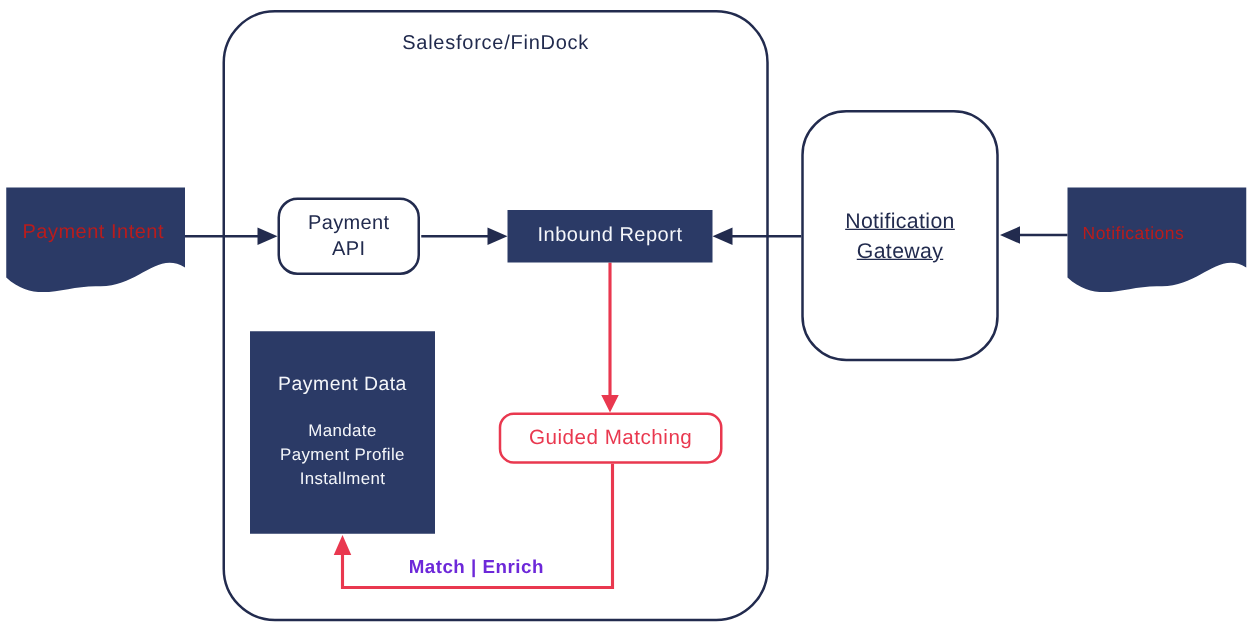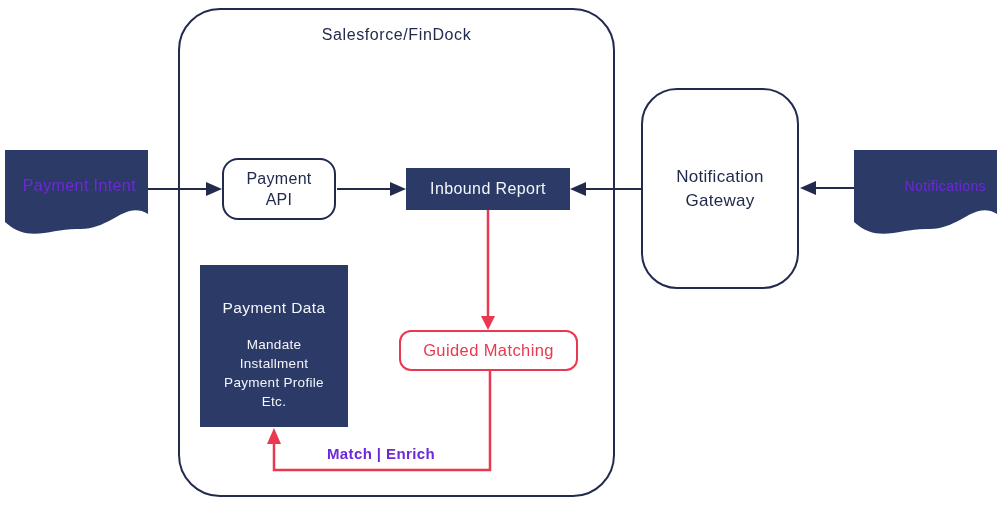--- a/index.html
+++ b/index.html
@@ -21,39 +21,40 @@
   }
   .sf-title{
     position:absolute;left:178px;top:26px;width:437px;
     text-align:center;color:#222b4e;font-size:16px;letter-spacing:0.6px;
   }
 
   
   .node{position:absolute;box-sizing:border-box;display:flex;align-items:center;justify-content:center;text-align:center;}
 
   .flag-label{
-    position:absolute;color:#6d28d9;font-size:16px;letter-spacing:0.4px;
-    display:flex;align-items:center;justify-content:flex-end;text-align:center;
+    position:absolute;color:#b91c1c;font-size:16px;letter-spacing:0.4px;
+    display:flex;align-items:center;justify-content:flex-start;text-align:center;
   }
 
   .payment-api{
     left:222px;top:158px;width:114px;height:62px;
     background:#ffffff;border:2px solid #222b4e;border-radius:16px;
     color:#222b4e;font-size:16px;letter-spacing:0.3px;line-height:21px;
     padding:0 14px;
   }
   .inbound-report{
     left:406px;top:168px;width:164px;height:42px;
     background:#2b3a66;color:#f4f6fa;font-size:16px;letter-spacing:0.4px;
   }
   .notification-gateway{
     left:641px;top:88px;width:158px;height:201px;
     background:#ffffff;border:2px solid #222b4e;border-radius:36px;
     color:#222b4e;font-size:17px;letter-spacing:0.3px;line-height:24px;
     padding:0 24px;
+    text-decoration:underline;
   }
   .payment-data{
     position:absolute;left:200px;top:265px;width:148px;height:162px;
     background:#2b3a66;color:#f4f6fa;box-sizing:border-box;
     text-align:center;padding-top:34px;
   }
   .payment-data .pd-title{font-size:15.5px;letter-spacing:0.4px;}
   .payment-data .pd-items{margin-top:18px;font-size:13.5px;line-height:19px;letter-spacing:0.3px;}
   .guided-matching{
     left:399px;top:330px;width:179px;height:41px;
@@ -115,23 +116,22 @@
   </div>
 
   <div class="flag-label" style="left:866px;top:160px;width:120px;height:52px;font-size:14px;">
     <span>Notifications</span>
   </div>
 
   <div class="payment-data">
     <div class="pd-title">Payment Data</div>
     <div class="pd-items">
       <div>Mandate</div>
+      <div>Payment Profile</div>
       <div>Installment</div>
-      <div>Payment Profile</div>
-      <div>Etc.</div>
     </div>
   </div>
 
   <div class="node guided-matching">
     <span>Guided Matching</span>
   </div>
 
   <div class="match-enrich">Match | Enrich</div>
 
 </div>

